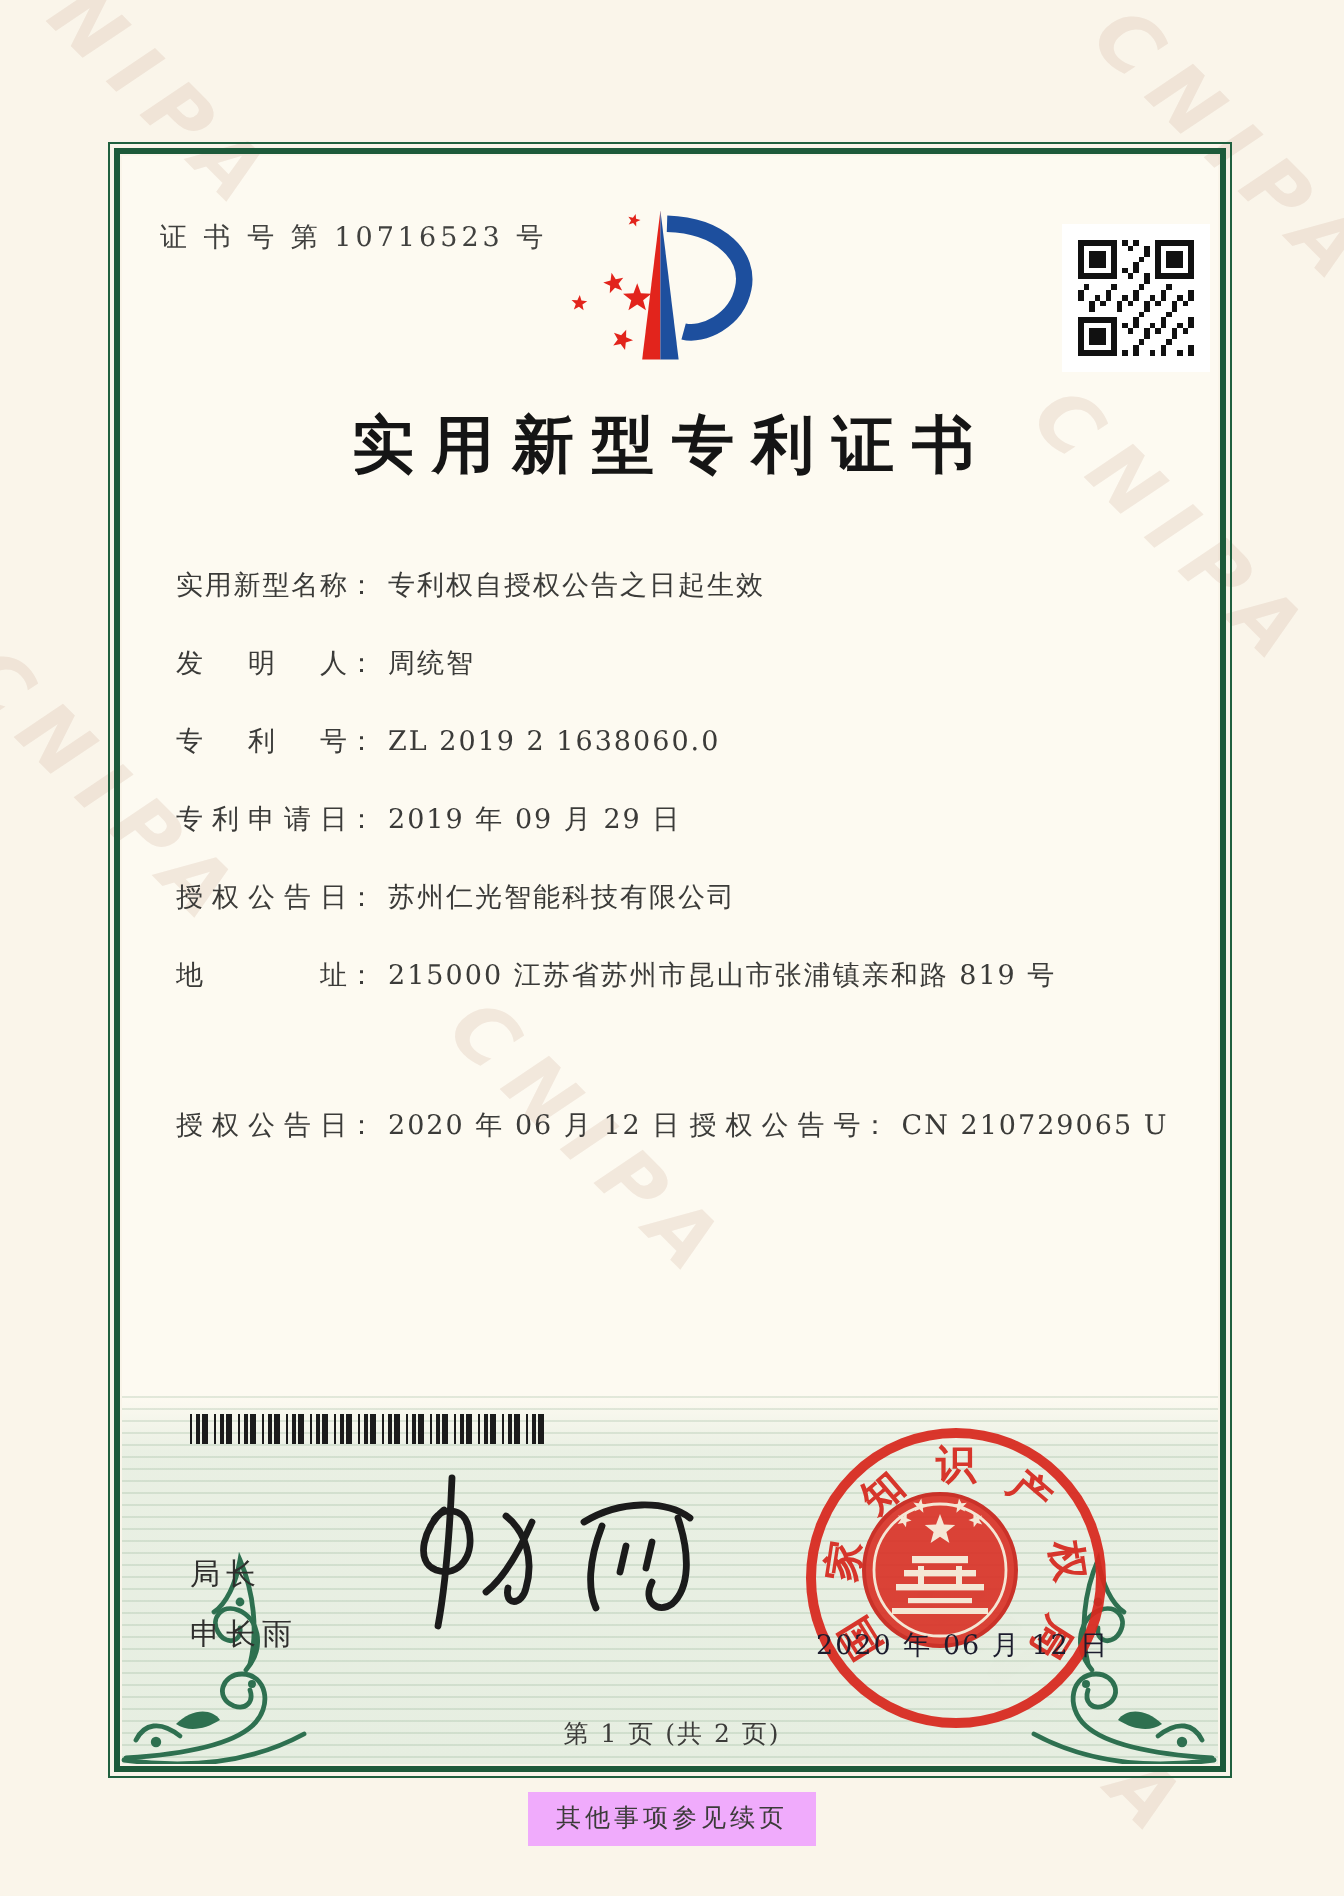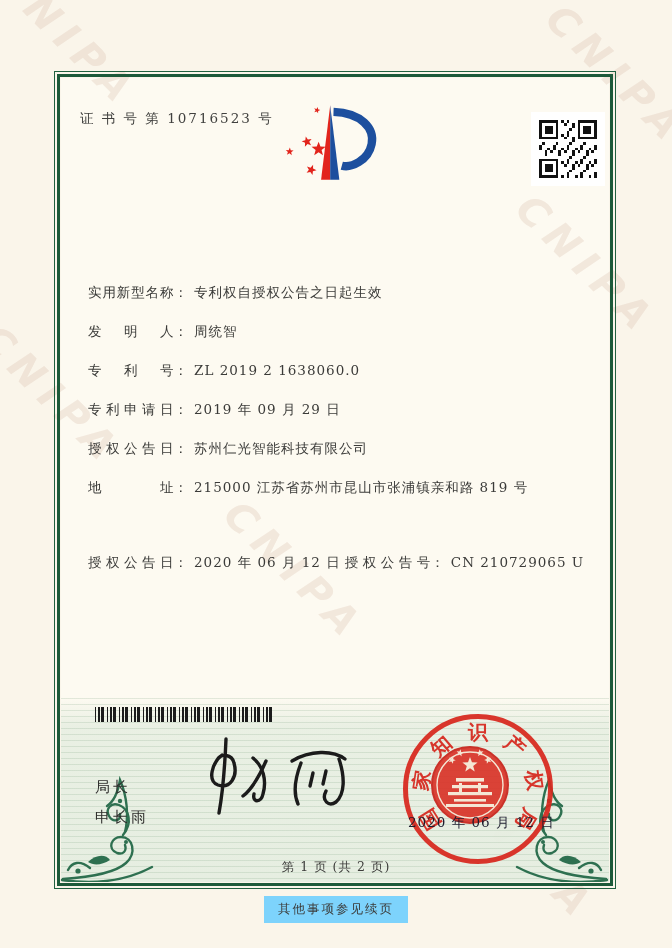--- a/index.html
+++ b/index.html
@@ -59,21 +59,21 @@
   .seal-char{position:absolute;left:50%;top:50%;width:22px;height:22px;margin:-11px 0 0 -11px;
       font-size:20px;font-weight:bold;color:#d6281e;text-align:center;line-height:22px;}
   .seal-emblem{position:absolute;left:28px;top:32px;}
   .seal-date{position:absolute;left:408px;top:814px;width:150px;font-size:13.5px;letter-spacing:1px;
       color:#1c1c2e;z-index:6;white-space:nowrap;}
 
   .page-info{position:absolute;left:0;top:859px;width:672px;text-align:center;
       font-size:12.5px;letter-spacing:1px;color:#3c3c3a;z-index:5;}
 
   .footer-chip{position:absolute;left:0;top:896px;width:672px;text-align:center;z-index:4;}
-  .footer-chip span{display:inline-block;background:#7dd3fc;padding:5px 14px;
+  .footer-chip span{display:inline-block;background:#f0abfc;padding:5px 14px;
       font-size:12.5px;letter-spacing:2px;color:#3b3b39;}
 
   .flourish{position:absolute;z-index:4;pointer-events:none;}
   .flourish.fl-left{left:60px;top:774px;}
   .flourish.fl-right{left:513px;top:774px;transform:scaleX(-1);}
 </style>
 </head>
 <body>
 
 <div class="page">
@@ -224,20 +224,21 @@
       <path d="M67,13 C100,14 117,33 113,52 C109,72 88,81 77,78" stroke="#1d4f9e" stroke-width="10" fill="none"></path>
       <g id="logo-stars" fill="#e2241c">
           <polygon points="48.07,7.15 48.32,9.95 51.00,10.83 48.40,11.93 48.40,14.75 46.55,12.62 43.87,13.49 45.32,11.07 43.67,8.79 46.41,9.43"></polygon>
           <polygon points="33.52,42.67 36.06,46.48 40.56,45.64 37.72,49.23 39.92,53.25 35.62,51.66 32.47,54.99 32.66,50.41 28.52,48.45 32.94,47.21"></polygon>
           <polygon points="14.35,56.01 15.35,59.39 18.85,59.80 15.95,61.79 16.65,65.24 13.85,63.09 10.78,64.83 11.96,61.51 9.37,59.12 12.89,59.22"></polygon>
           <polygon points="49.01,49.00 51.22,54.94 57.56,55.23 52.59,59.17 54.28,65.29 49.00,61.78 43.70,65.28 45.40,59.17 40.44,55.21 46.78,54.94"></polygon>
           <polygon points="42.36,76.94 42.30,81.52 46.49,83.37 42.11,84.73 41.66,89.29 39.01,85.54 34.53,86.52 37.27,82.85 34.97,78.89 39.30,80.36"></polygon>
         </g>
     </svg>
 
+    <div class="title">实用新型专利证书</div>
 
     <div class="fields">
       <div class="frow" style="top:0">
         <span class="flabel">实用新型名称</span><span class="fcolon">：</span><span class="fvalue">专利权自授权公告之日起生效</span>
       </div>
       <div class="frow" style="top:39px">
         <span class="flabel">发明人</span><span class="fcolon">：</span><span class="fvalue">周统智</span>
       </div>
       <div class="frow" style="top:78px">
         <span class="flabel">专利号</span><span class="fcolon">：</span><span class="fvalue">ZL 2019 2 1638060.0</span>

